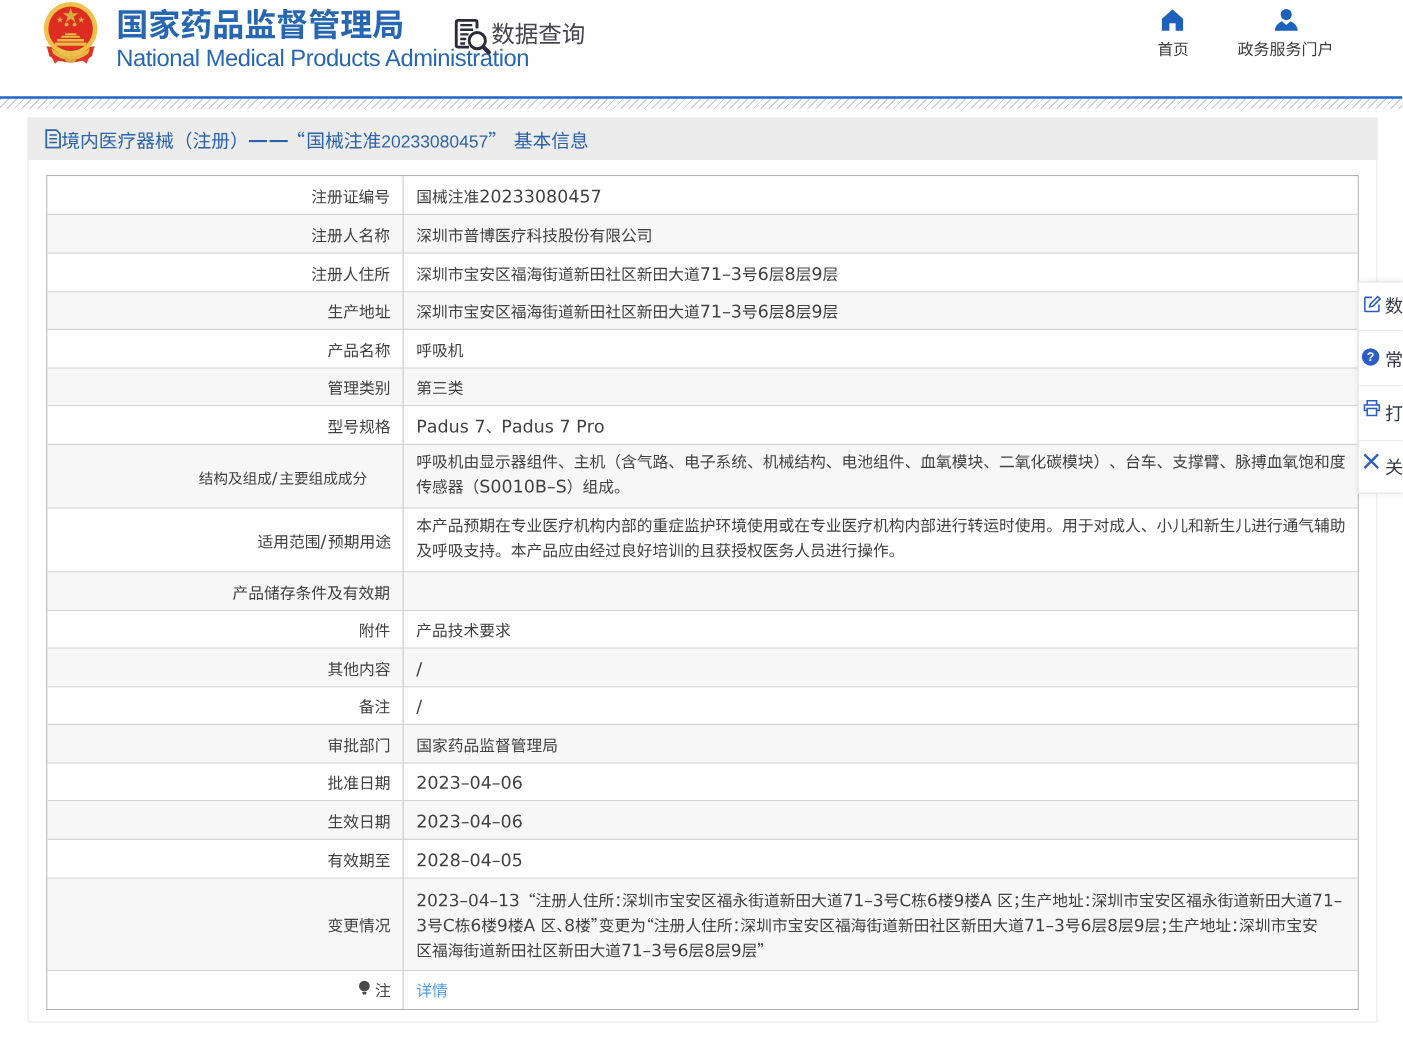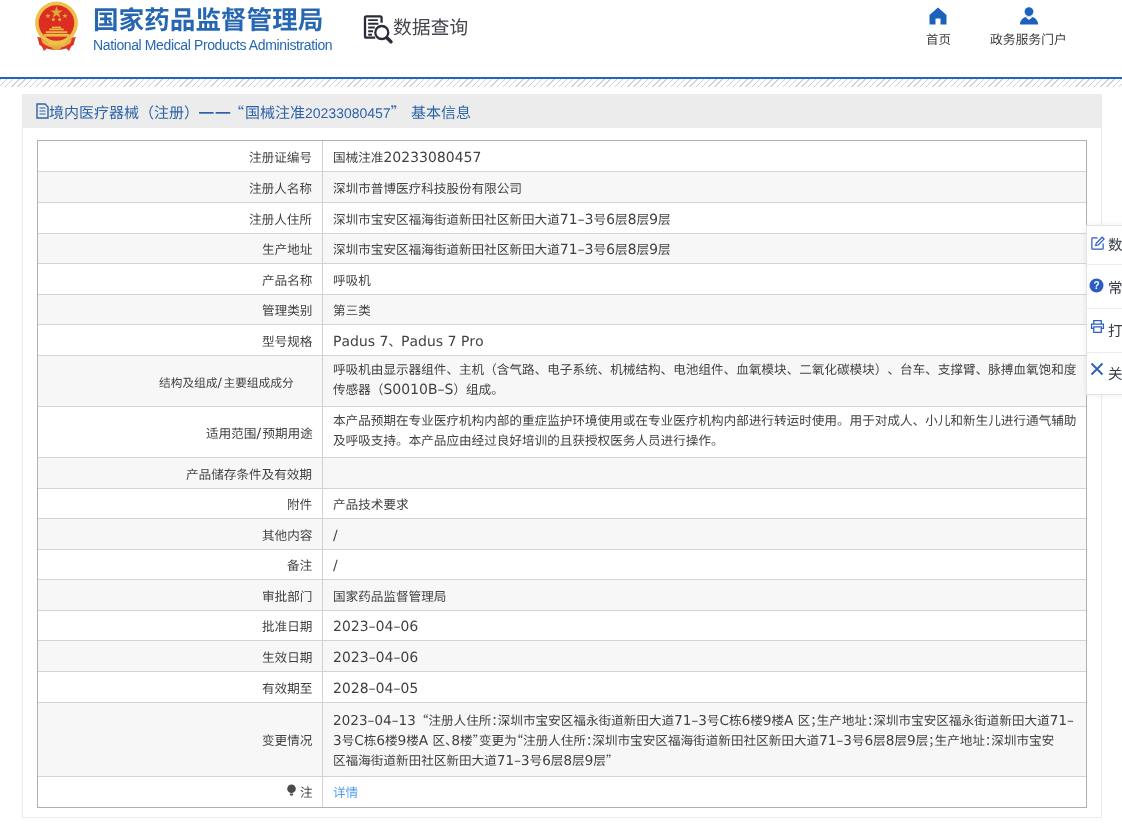--- a/index.html
+++ b/index.html
@@ -1,17 +1,17 @@
 <!DOCTYPE html>
 <html><head><meta charset="utf-8"><style>
 html,body{margin:0;padding:0;overflow:hidden}
 body{position:relative;width:1122px;height:831px;overflow:hidden;background:#fff;
 font-family:"Liberation Sans",sans-serif;}
 .t{position:absolute;overflow:visible}
-#eng{position:absolute;left:93px;top:36.5px;font-size:14px;color:#2767b2;letter-spacing:-0.38px}
+#eng{position:absolute;left:93px;top:36.5px;font-size:19px;color:#2767b2;letter-spacing:-0.38px}
 .abs{position:absolute}
 </style></head>
 <body>
 <svg width="0" height="0" style="position:absolute">
     <defs>
 <path id="g0" d="M238 227V129H759V227H688L740 256C724 281 692 318 665 346H720V447H550V542H742V646H248V542H439V447H275V346H439V227ZM582 314C605 288 633 254 650 227H550V346H644ZM76 810V-88H198V-39H793V-88H921V810ZM198 72V700H793V72Z"></path>
 <path id="g1" d="M408 824C416 808 425 789 432 770H69V542H186V661H813V542H936V770H579C568 799 551 833 535 860ZM775 489C726 440 653 383 585 336C563 380 534 422 496 458C518 473 539 489 557 505H780V606H217V505H391C300 455 181 417 67 394C87 372 117 323 129 300C222 325 320 360 407 405C417 395 426 384 435 373C347 314 184 251 59 225C81 200 105 159 119 133C233 168 381 233 481 296C487 284 492 271 496 258C396 174 203 88 45 52C68 26 94 -17 107 -47C240 -6 398 67 513 146C513 99 501 61 484 45C470 24 453 21 430 21C406 21 375 22 338 26C360 -7 370 -55 371 -88C401 -89 430 -90 453 -89C505 -88 537 -78 572 -42C624 2 647 117 619 237L650 256C700 119 780 12 900 -46C917 -16 952 30 979 52C864 98 784 199 744 316C789 346 834 379 874 410Z"></path>
 <path id="g2" d="M528 314C567 252 602 169 613 116L719 156C707 211 667 289 627 350ZM46 42 66 -67C171 -49 310 -24 442 0L435 101C294 78 145 55 46 42ZM552 638C524 533 470 429 405 365C432 350 480 319 502 300C533 336 564 382 591 433H811C802 171 789 66 767 41C757 28 747 26 730 26C710 26 667 26 620 30C640 -2 654 -50 656 -84C706 -86 755 -86 786 -81C822 -76 846 -65 870 -33C903 9 916 138 929 484C930 499 931 535 931 535H638C648 561 657 587 665 613ZM56 783V679H265V624H382V679H611V625H728V679H946V783H728V850H611V783H382V850H265V783ZM88 109C116 121 159 130 422 163C422 187 426 232 431 262L242 243C312 310 381 390 439 471L346 522C327 491 306 460 284 430L190 427C233 477 276 537 310 595L205 638C170 556 110 476 91 454C73 432 56 417 39 413C50 385 67 335 73 313C89 319 113 325 203 331C174 297 148 272 135 260C103 229 80 211 55 206C67 179 83 128 88 109Z"></path>
 <path id="g3" d="M324 695H676V561H324ZM208 810V447H798V810ZM70 363V-90H184V-39H333V-84H453V363ZM184 76V248H333V76ZM537 363V-90H652V-39H813V-85H933V363ZM652 76V248H813V76Z"></path>
 <path id="g4" d="M635 520C696 469 771 396 803 349L902 418C865 466 787 535 727 582ZM304 848V360H423V848ZM106 815V388H223V815ZM594 848C563 706 505 570 426 486C453 469 503 434 524 414C567 465 605 532 638 607H950V716H680C692 752 702 788 711 825ZM146 317V41H44V-66H959V41H864V317ZM258 41V217H347V41ZM456 41V217H546V41ZM656 41V217H747V41Z"></path>

